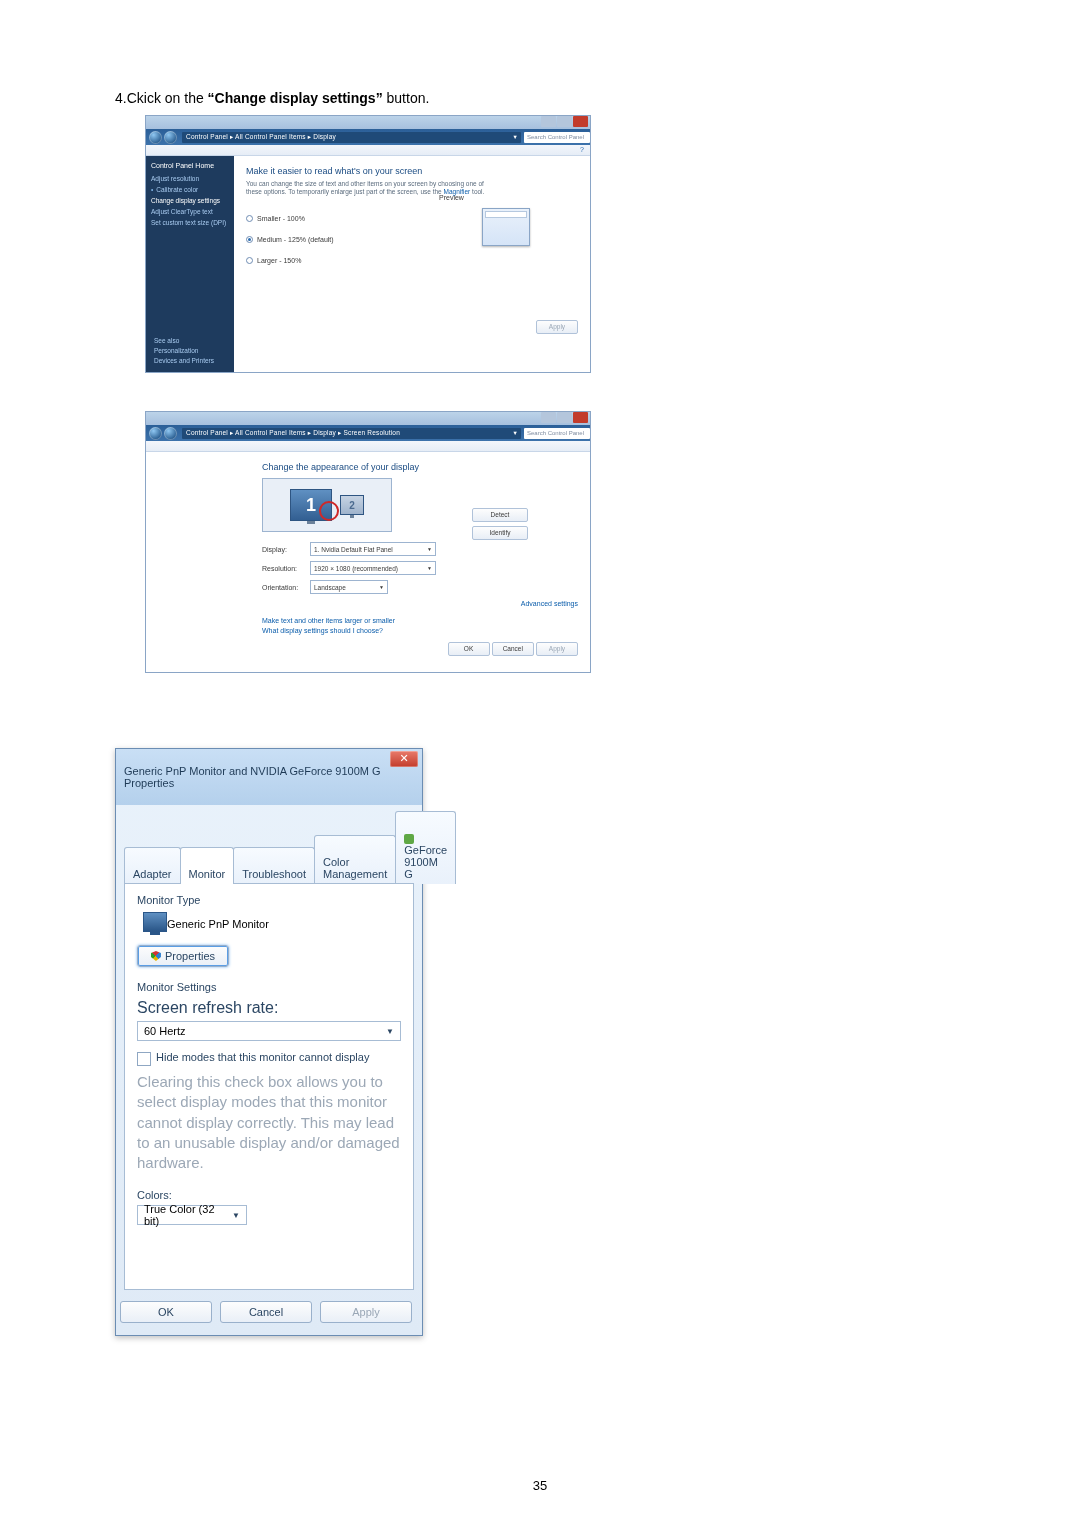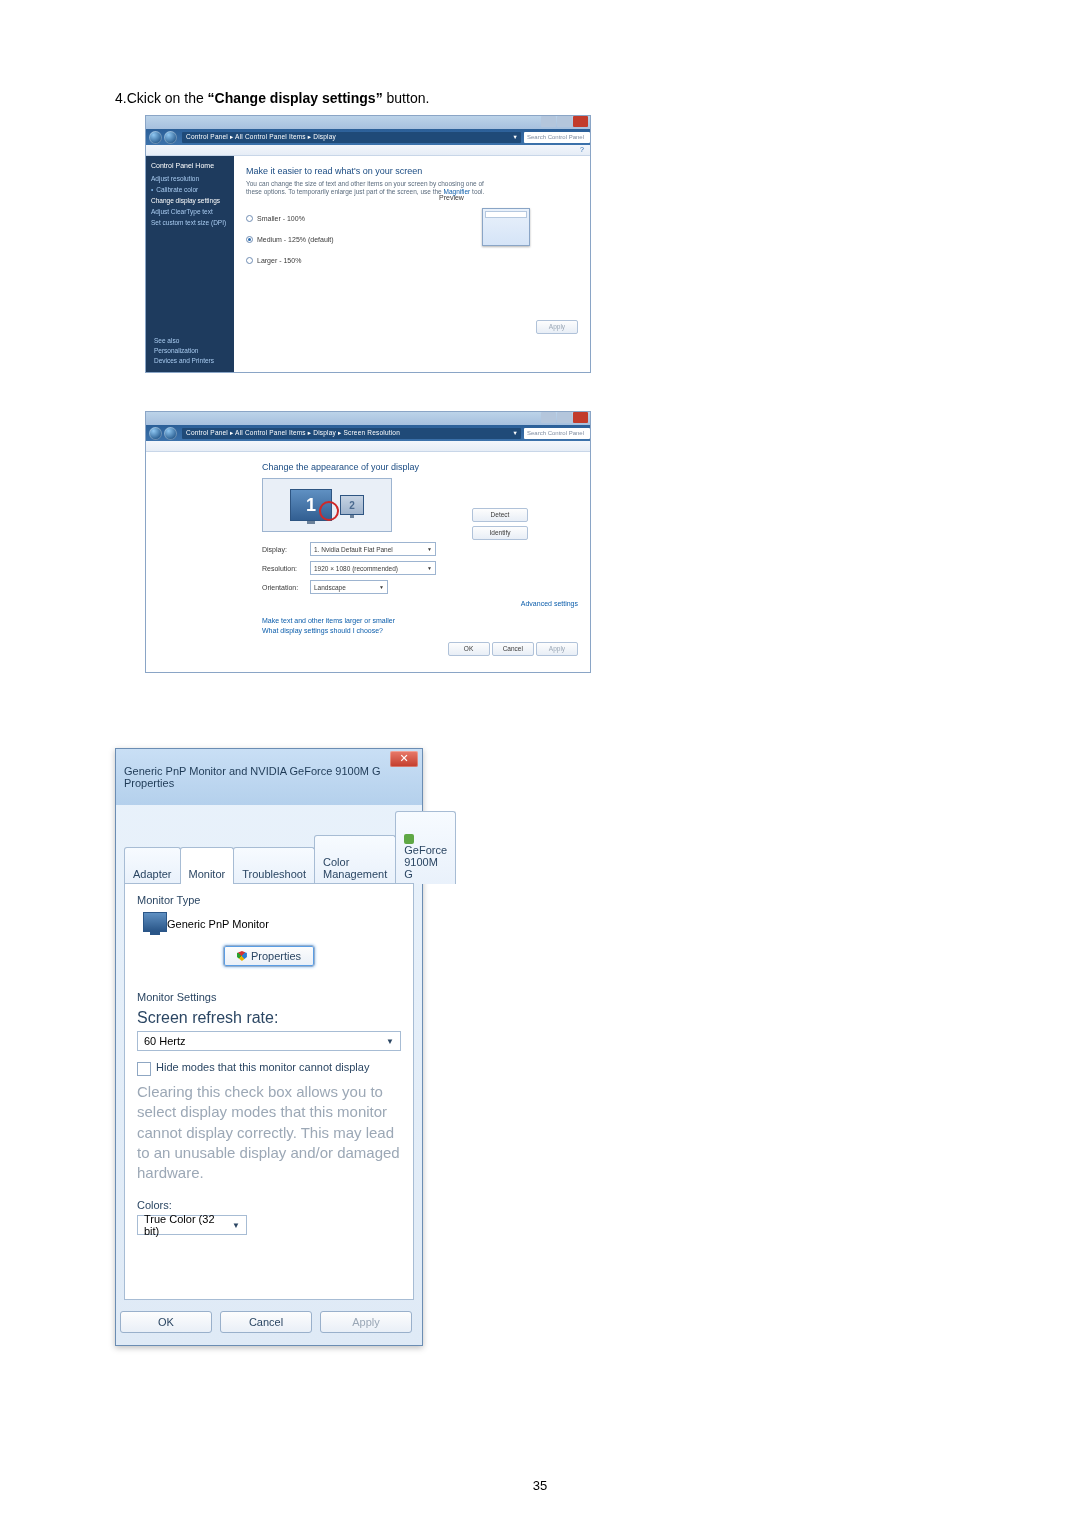--- a/index.html
+++ b/index.html
@@ -221,21 +221,21 @@
   }
   .group-hdr { font-size: 11px; color: #2b4663; margin-bottom: 6px; }
   .mon-row { display:flex; align-items:center; margin-left: 6px; margin-bottom: 10px;}
   .mon-icon {
     width: 22px; height: 18px;
     background: linear-gradient(#5f90c2,#2a5688);
     border:1px solid #2a5688; margin-right: 8px;
   }
   .mon-stand { width:10px; height:3px; background:#2a5688; margin: 0 auto; }
   .mon-wrap { width: 24px; }
-  .prop-btn-row { text-align:center; margin: 4px 0 24px; }
+  .prop-btn-row { text-align:left; margin: 4px 0 14px; }
   .dlg-btn {
     display:inline-flex; align-items:center; justify-content:center;
     min-width: 70px; height: 20px;
     background: linear-gradient(#fdfdfd,#e9eff7);
     border: 1px solid #99b0cb; border-radius: 3px;
     font-size: 11px; color:#2b4663;
     padding: 0 10px;
     gap: 4px;
   }
   .dlg-btn.disabled { color:#9aa7b6; }

